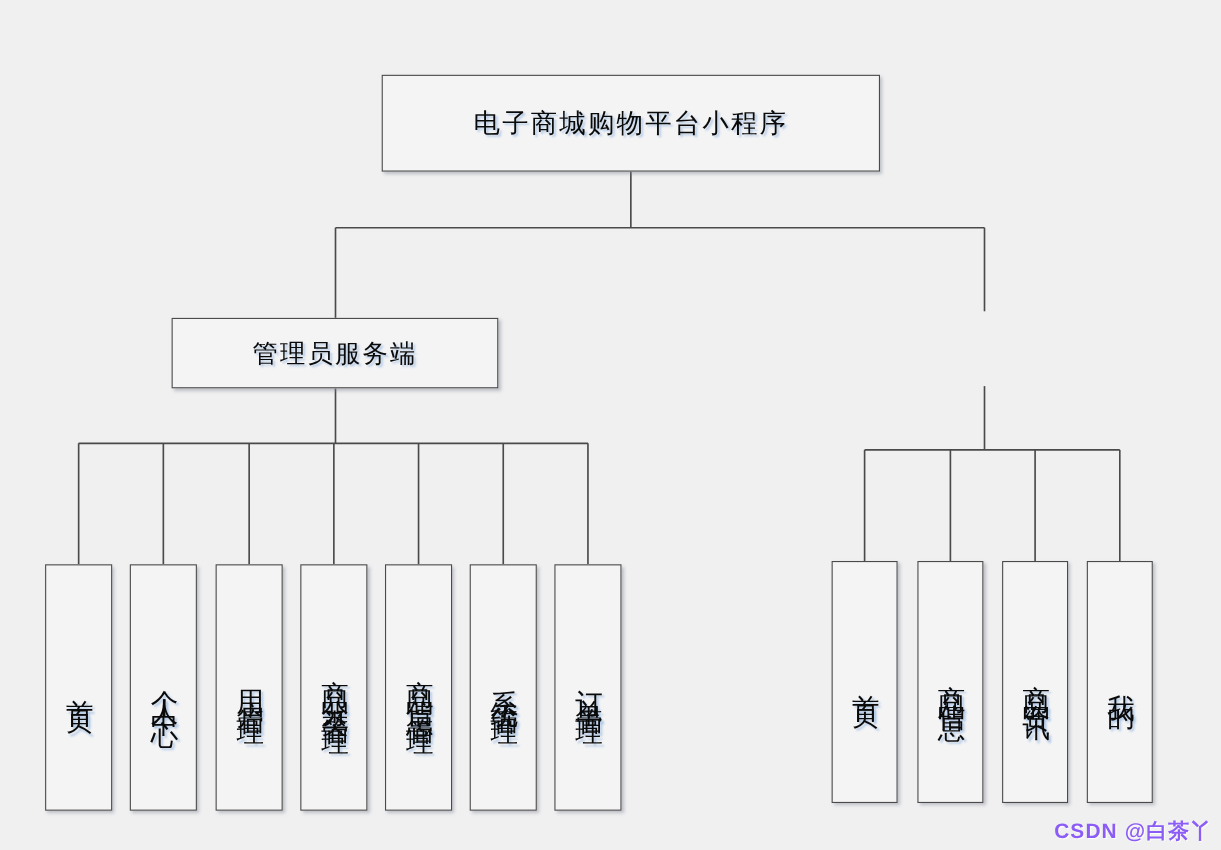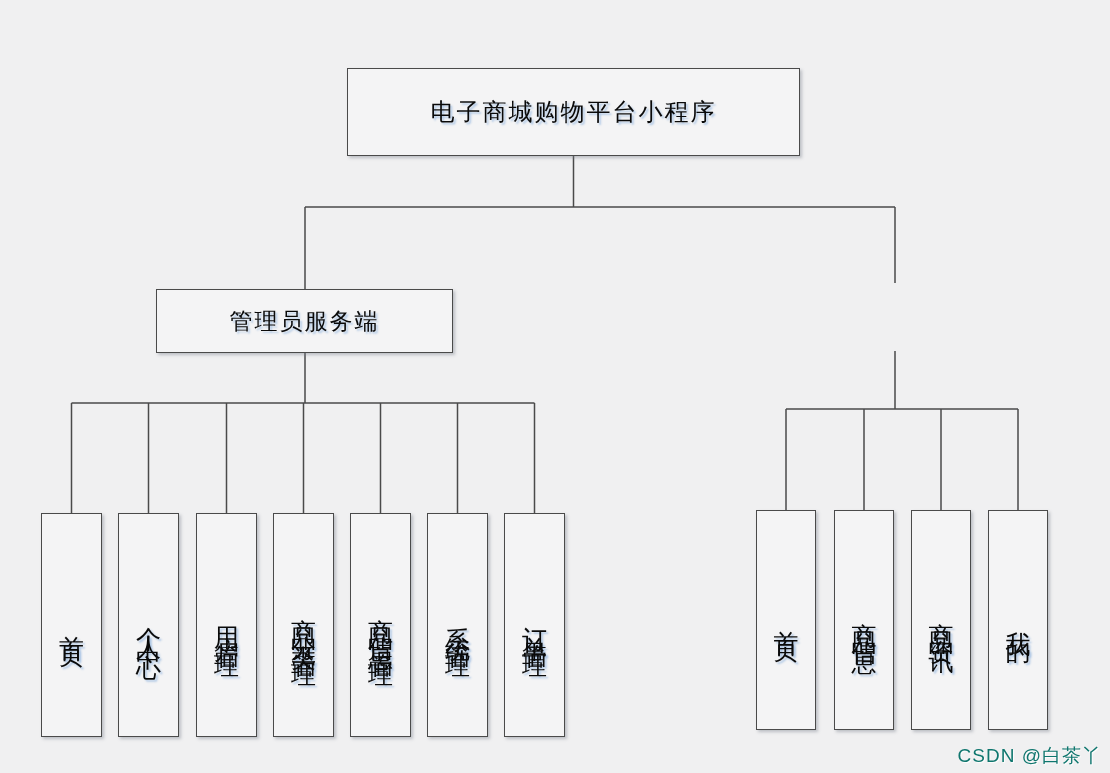--- a/index.html
+++ b/index.html
@@ -52,22 +52,23 @@
     letter-spacing: 9px;
     white-space: normal;
     line-height: 1;
   }
   .watermark {
     position: absolute;
     right: 8px;
     bottom: 4px;
     font-size: 19px;
     letter-spacing: 1px;
-    color: #0f766e;
+    color: #8b5cf6;
     text-shadow: 1px 1px 1px #ffffff;
+    font-weight: bold;
   }
 </style>
 </head>
 <body>
 
 <div class="canvas">
 
   <svg class="connectors" viewBox="0 0 1110 773" xmlns="http://www.w3.org/2000/svg">
     <g stroke="#4a4a4a" stroke-width="1.5" fill="none">
 

